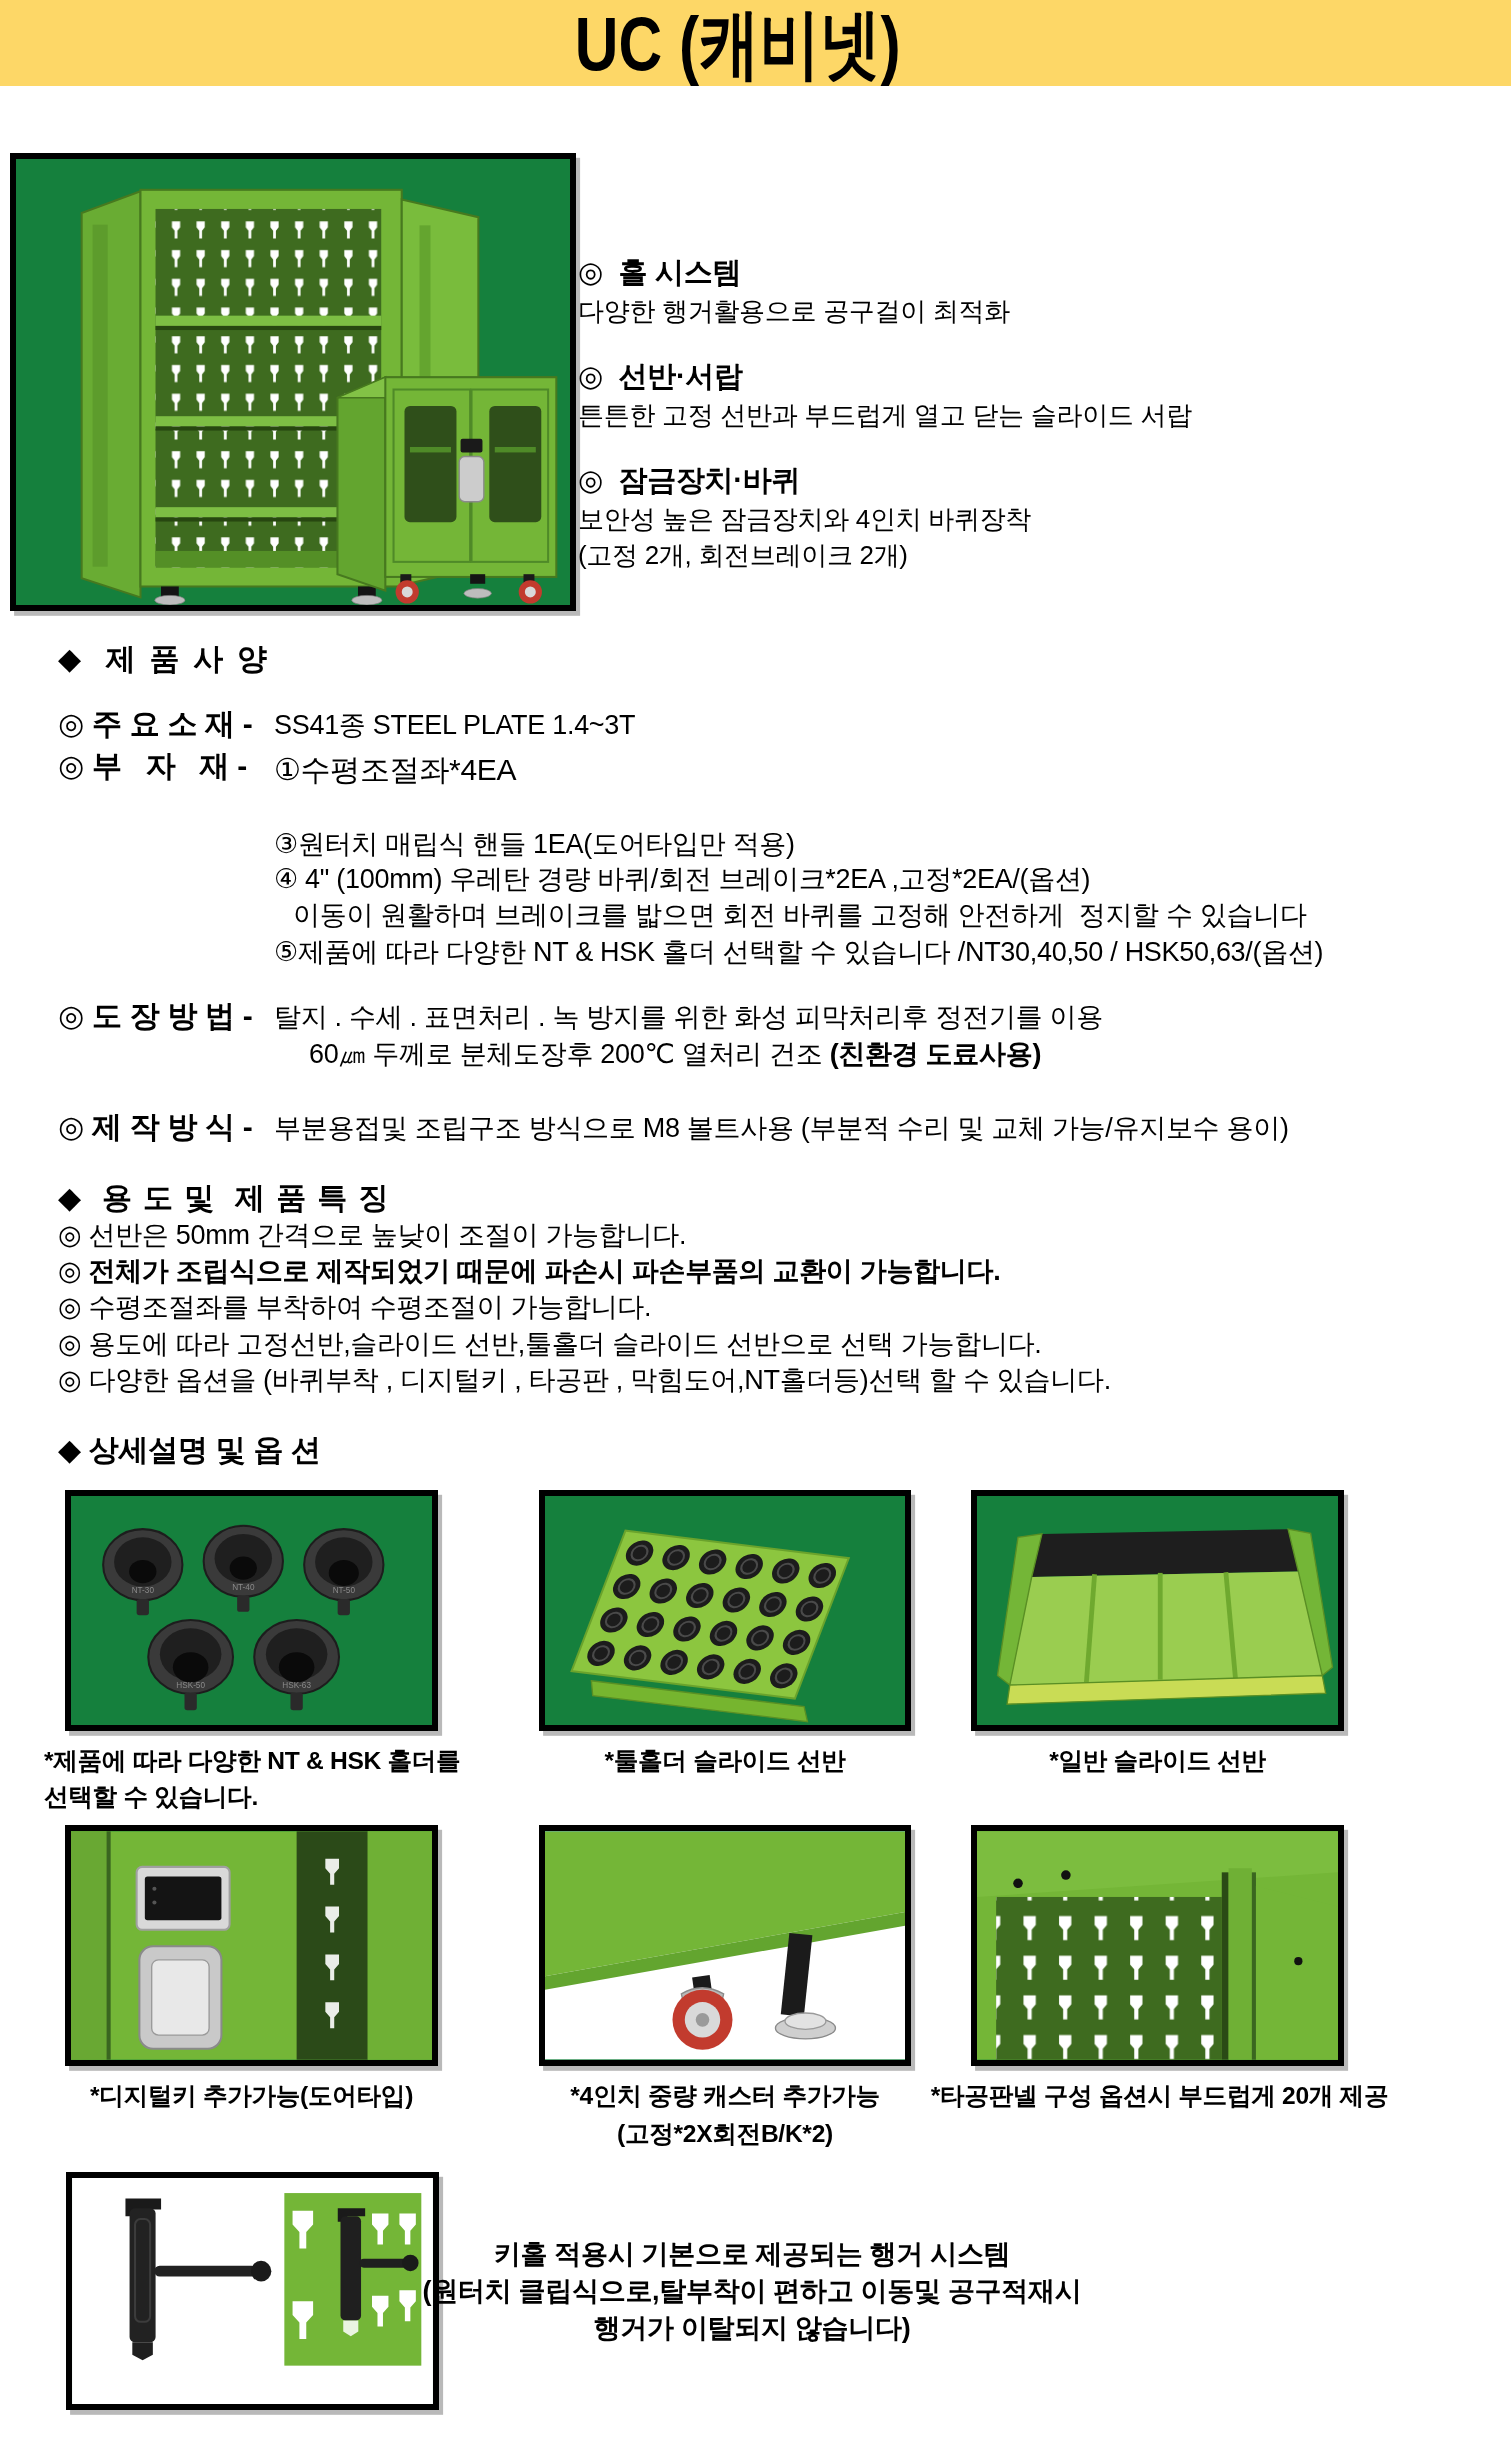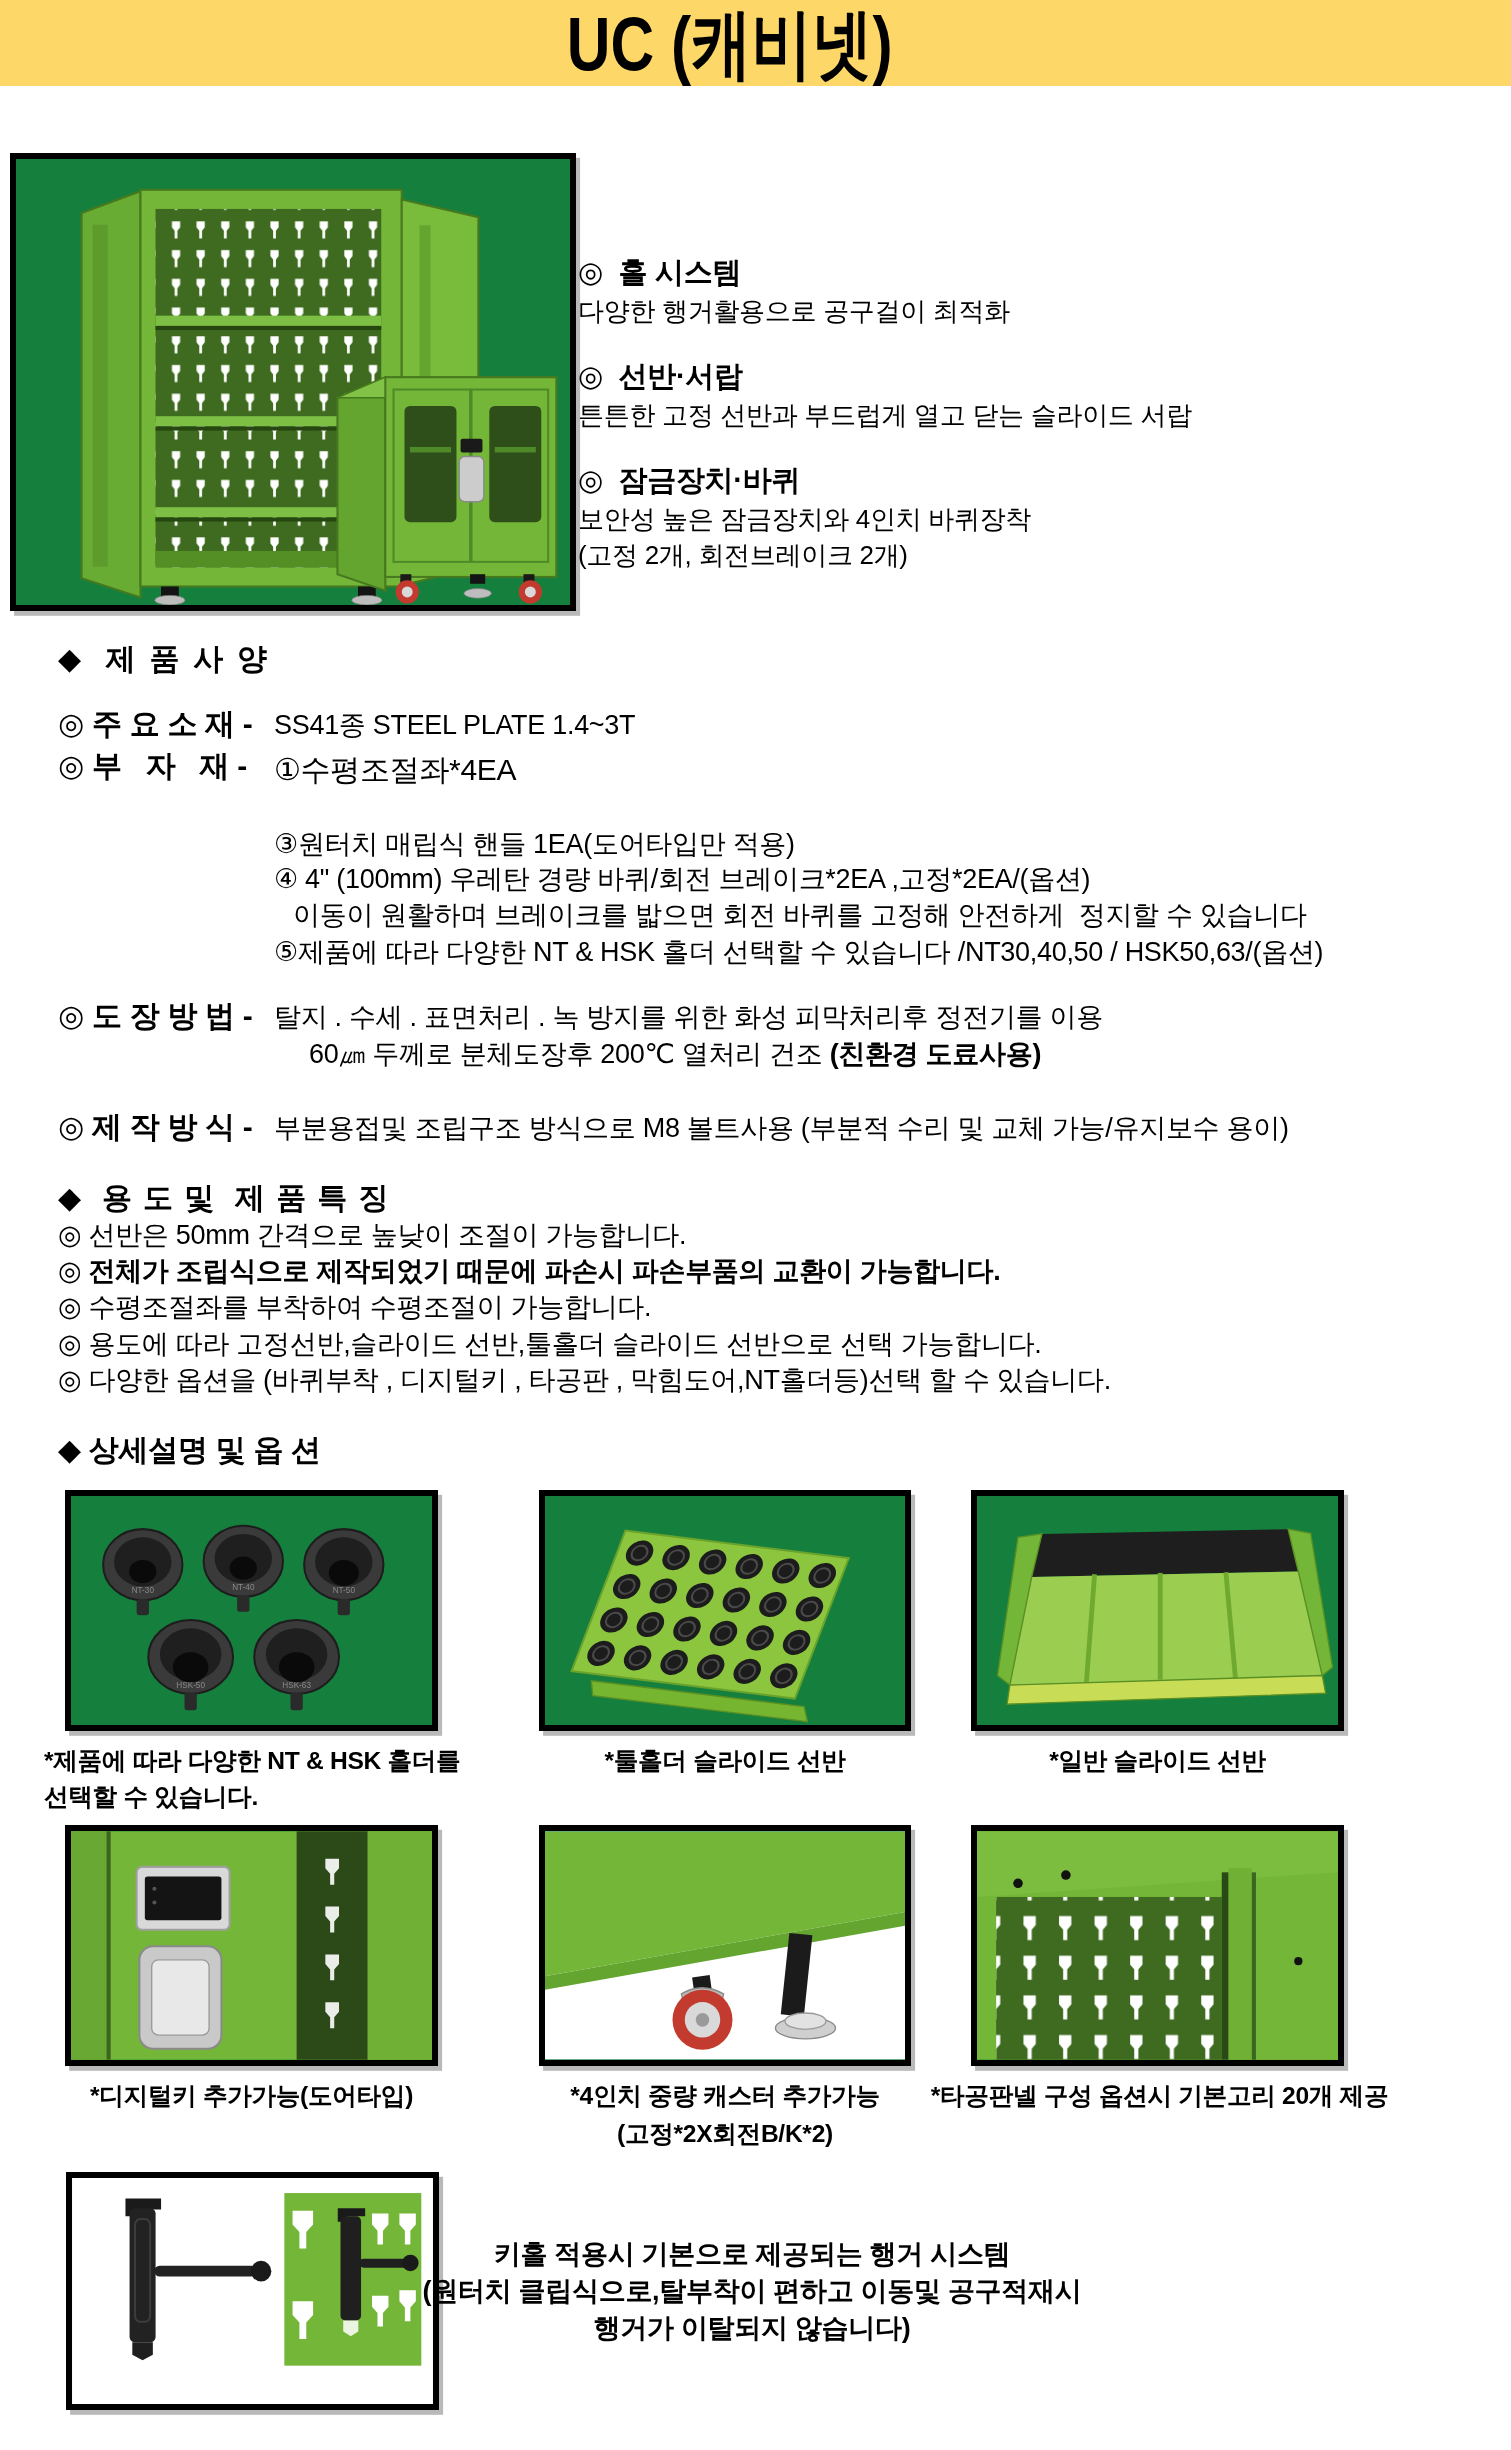--- a/index.html
+++ b/index.html
@@ -1,21 +1,21 @@
 <!DOCTYPE html>
 <html style="font-size:11px"><head>
 <meta charset="utf-8">
 <style>
   html,body{margin:0;padding:0;background:#ffffff;}
   #page{position:relative;width:1512px;height:2450px;background:#ffffff;overflow:hidden;
         font-family:"Liberation Sans","DejaVu Sans",sans-serif;color:#000;}
   .line{position:absolute;white-space:pre;letter-spacing:-0.3px;line-height:1.25;}
   .b{font-weight:bold;}
   .banner{position:absolute;left:0;top:0;width:1512px;height:86px;}
-  .title-wrap{position:absolute;left:8px;top:0;width:1443px;height:86px;text-align:center;}
+  .title-wrap{position:absolute;left:16px;top:0;width:1443px;height:86px;text-align:center;}
   .title-wrap span{display:inline-block;font-weight:800;font-size:63px;letter-spacing:0px;
                    transform:scaleY(1.22) scaleX(0.96);transform-origin:center;line-height:86px;}
   .imgbox{position:absolute;background:#15803d;border:6.2px solid #000;box-sizing:border-box;
           box-shadow:4.1px 4.8px 0 #b9b9b9;}
   .imgbox svg{display:block;width:100%;height:100%;}
   .cap-c{text-align:center;}
 </style>
 </head>
 <body>
 
@@ -299,21 +299,21 @@
       <rect x="368" y="54" width="34" height="280" fill="#6FB035"></rect>
       <rect x="402" y="60" width="6" height="274" fill="#3a6620"></rect>
       <polygon points="408,80 528,110 528,334 408,334" fill="#74B637"></polygon>
       <circle cx="470" cy="190" r="6" fill="#111"></circle>
     </svg>
   </div>
 
   <div class="line b cap-c" style="left:51px;top:2081px;width:401px;font-size:24.6px;">*디지털키 추가가능(도어타입)</div>
   <div class="line b cap-c" style="left:539px;top:2081px;width:372px;font-size:24.6px;">*4인치 중량 캐스터 추가가능</div>
   <div class="line b cap-c" style="left:539px;top:2119px;width:372px;font-size:24.6px;">(고정*2X회전B/K*2)</div>
-  <div class="line b cap-c" style="left:910px;top:2081px;width:499px;font-size:24.6px;">*타공판넬 구성 옵션시 기본고리 20개 제공</div>
+  <div class="line b cap-c" style="left:910px;top:2081px;width:499px;font-size:24.6px;">*타공판넬 구성 옵션시 부드럽게 20개 제공</div>
 
   <div class="imgbox" style="left:66px;top:2172px;width:373px;height:238px;">
     <svg viewBox="0 0 527 330">
       <rect x="0" y="0" width="527" height="330" fill="#ffffff"></rect>
 
       <g>
         <path d="M78,30 h52 v16 h-34 v10 h-18 z" fill="#1a1a1a"></path>
         <rect x="84" y="44" width="38" height="196" rx="8" fill="#222222"></rect>
         <rect x="92" y="60" width="22" height="150" rx="8" fill="none" stroke="#3c3c3c" stroke-width="3"></rect>
         <rect x="120" y="128" width="150" height="16" rx="8" fill="#222222"></rect>

